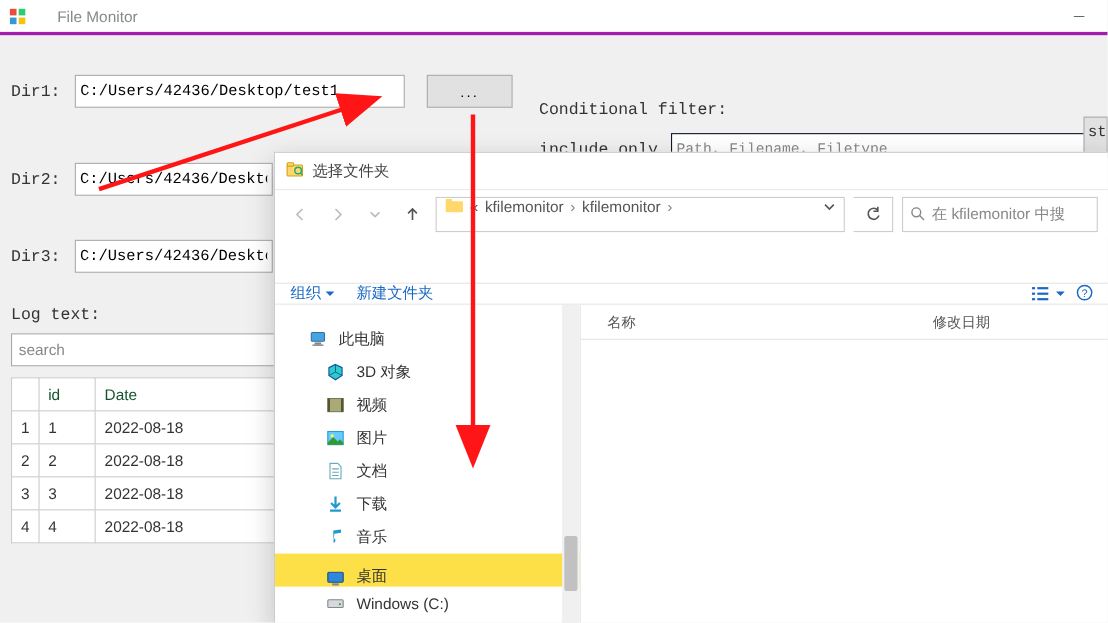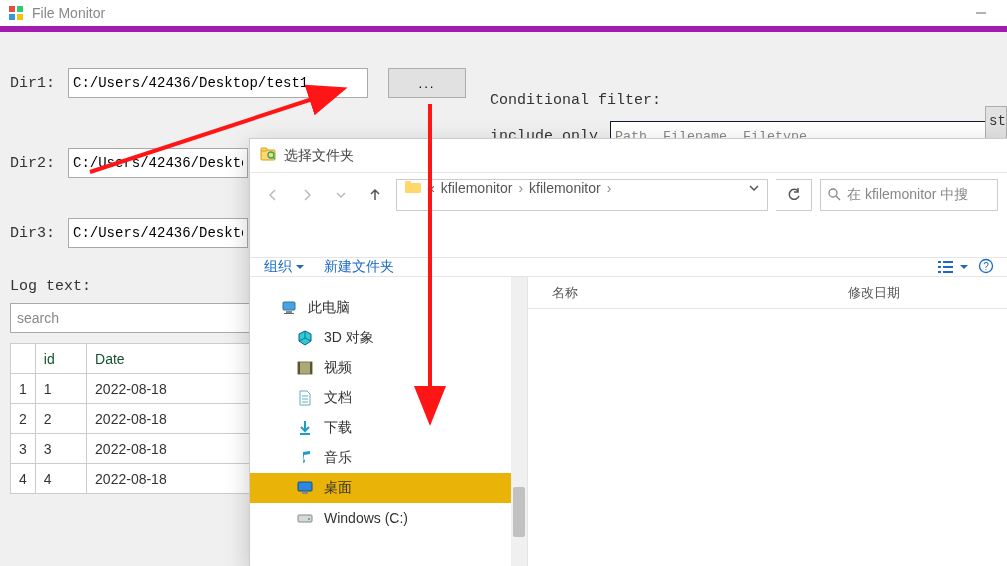--- a/index.html
+++ b/index.html
@@ -13,22 +13,23 @@
     position: relative;
     color: #333;
   }
   
   .titlebar {
     background: #fff;
     height: 32px;
     display: flex;
     align-items: center;
     padding: 0 8px;
-    border-bottom: 6px solid #a21caf;
+    border-bottom: 3px solid #a21caf;
     color: #888;
+    gap: 20px;
   }
   .titlebar .app-icon {
     width: 16px; height: 16px; margin-right: 8px;
     display: inline-flex;
   }
   .titlebar .title { flex: 1; }
   .win-controls { display: flex; }
   .win-btn { width: 36px; height: 24px; display: flex; align-items: center; justify-content: center; color: #666; }
   
   .content {
@@ -226,21 +227,21 @@
     display: flex;
     align-items: center;
     height: 30px;
     padding-left: 30px;
     gap: 10px;
     cursor: pointer;
     color: #333;
     white-space: nowrap;
   }
   .tree-item.level2 { padding-left: 46px; }
-  .tree-item.selected { background: #eab308; }
+  .tree-item.selected { background: #fde047; align-items: flex-end; }
   .tree-icon { width: 18px; display: flex; justify-content: center; }
   .tree-icon svg { display:block; }
   .fd-list {
     flex: 1;
     display: flex;
     flex-direction: column;
     overflow: hidden;
   }
   .fd-list-header {
     display: flex;
@@ -487,20 +488,30 @@
             <svg width="16" height="14" viewBox="0 0 16 14">
               <rect x="1" y="1" width="14" height="12" fill="#aa7" stroke="#775"></rect>
               <rect x="1" y="1" width="2" height="12" fill="#553"></rect>
               <rect x="13" y="1" width="2" height="12" fill="#553"></rect>
             </svg>
           </span>
         <span>视频</span>
       </div>
       <div class="tree-item level2">
         <span class="tree-icon">
+            <svg width="16" height="14" viewBox="0 0 16 14">
+              <rect x="1" y="1" width="14" height="12" fill="#6cf" stroke="#39c"></rect>
+              <circle cx="5" cy="5" r="1.5" fill="#ff5"></circle>
+              <path d="M1 11 L6 6 L10 10 L12 8 L15 11 L15 13 L1 13 Z" fill="#393"></path>
+            </svg>
+          </span>
+        <span>图片</span>
+      </div>
+      <div class="tree-item level2">
+        <span class="tree-icon">
             <svg width="14" height="16" viewBox="0 0 14 16">
               <path d="M2 1 L9 1 L12 4 L12 15 L2 15 Z" fill="#fff" stroke="#6ab"></path>
               <line x1="4" y1="6" x2="10" y2="6" stroke="#6ab"></line>
               <line x1="4" y1="9" x2="10" y2="9" stroke="#6ab"></line>
               <line x1="4" y1="12" x2="10" y2="12" stroke="#6ab"></line>
             </svg>
           </span>
         <span>文档</span>
       </div>
       <div class="tree-item level2">

